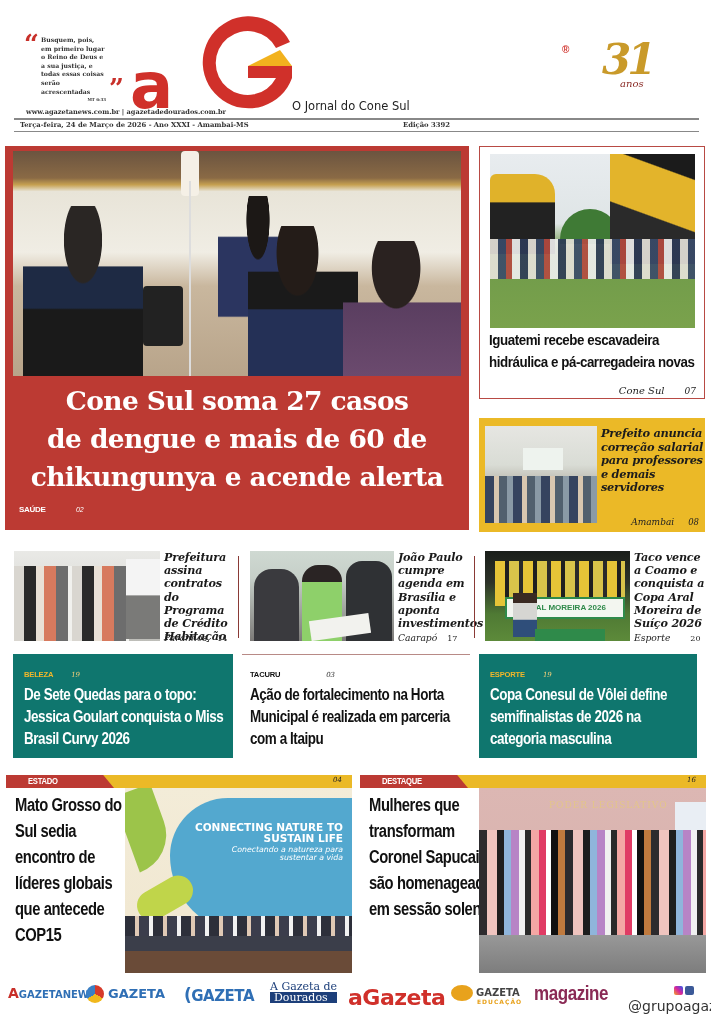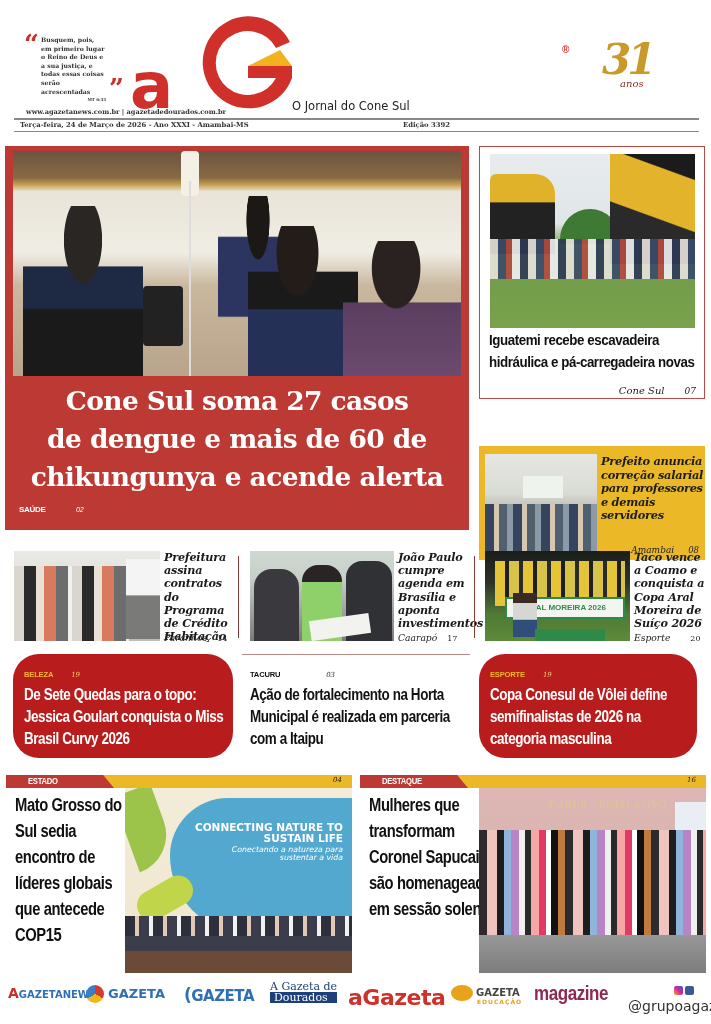--- a/index.html
+++ b/index.html
@@ -54,40 +54,40 @@
       background: linear-gradient(180deg, #e8ecef 0%, #dfe5e6 40%, #6f9a4a 55%, #7aa24c 100%); }
     .r-photo .mach1 { position: absolute; left: 0; top: 20px; width: 65px; height: 80px; background: linear-gradient(180deg, #e0b22a 0 35%, #222 36%); border-radius: 6px 20px 0 0; }
     .r-photo .mach2 { position: absolute; left: 120px; top: 0; width: 85px; height: 110px; background: linear-gradient(200deg, #1b1b1b 0 18%, #e3b42b 19% 55%, #2a2a2a 56%); }
     .r-photo .trees { position: absolute; left: 70px; top: 55px; width: 60px; height: 35px; background: #3f7a35; border-radius: 30px 30px 0 0; }
     .r-photo .people { position: absolute; left: 0; top: 85px; width: 205px; height: 40px; background: repeating-linear-gradient(90deg, #e8e4dc 0 8px, #3a4b6a 8px 16px, #b74a40 16px 22px, #f1f1f1 22px 30px, #2d3a57 30px 38px); opacity: .9; }
     .r-headline { position: absolute; left: 9px; top: 182px; width: 210px; font-family: "Liberation Sans", sans-serif; font-weight: bold; font-size: 15.5px; line-height: 22px; letter-spacing: -0.5px; transform: scaleX(0.86); transform-origin: left top; width: 245px; }
     .r-meta { position: absolute; right: 8px; bottom: 2px; font-size: 10px; font-family: "DejaVu Serif", serif; font-style: italic; color: #222; }
     .r-meta .num { margin-left: 20px; font-size: 9px; }
 
     
-    .y-story { position: absolute; left: 479px; top: 418px; width: 226px; height: 114px; background: #ebb927; margin-top: 28px; }
+    .y-story { position: absolute; left: 479px; top: 418px; width: 226px; height: 114px; background: #ebb927; }
     .y-photo { position: absolute; left: 6px; top: 8px; width: 112px; height: 97px; overflow: hidden;
       background: linear-gradient(180deg, #e6e6e2 0%, #d9dcd5 40%, #b9b7ad 60%, #6b6f7a 100%); }
     .y-photo .screen { position: absolute; left: 38px; top: 22px; width: 40px; height: 22px; background: #eef3ee; }
     .y-photo .crowd { position: absolute; left: 0; top: 50px; width: 112px; height: 47px; background: repeating-linear-gradient(90deg, #36445f 0 9px, #d8c7b0 9px 14px, #51606e 14px 22px, #8a9aa6 22px 28px); }
     .y-headline { position: absolute; left: 122px; top: 9px; width: 104px; font-family: "DejaVu Serif", serif; font-weight: bold; font-style: italic; font-size: 11.4px; line-height: 13.6px; color: #1c1c1c; letter-spacing: -0.3px; }
     .y-meta { position: absolute; right: 6px; bottom: 5px; font-family: "DejaVu Serif", serif; font-style: italic; font-size: 9px; color: #222; }
     .y-meta .num { margin-left: 14px; font-size: 8.5px; }
 
     
     .s-story { position: absolute; top: 551px; height: 92px; }
     .s-photo { position: absolute; left: 0; top: 0; height: 90px; overflow: hidden; }
     .s-headline { position: absolute; font-family: "DejaVu Serif", serif; font-weight: bold; font-style: italic; font-size: 11.2px; line-height: 13.2px; color: #1a1a1a; letter-spacing: -0.2px; }
     .s-meta { position: absolute; bottom: 0; font-family: "DejaVu Serif", serif; font-style: italic; font-size: 9.2px; color: #222; }
     .s-meta .num { margin-left: 10px; font-style: normal; font-size: 8px; }
     .vsep { position: absolute; top: 556px; width: 1px; height: 82px; background: #8a3a36; }
 
     
     .m-box { position: absolute; top: 654px; height: 104px; }
-    .m-box.red { background: #b91c1c; border-radius: 26px; }
+    .m-box.red { background: #0f766e; }
     .m-kick { position: absolute; left: 11px; top: 16px; font-size: 7.6px; font-weight: bold; letter-spacing: -0.2px; }
     .m-kick .pg { font-style: italic; font-weight: normal; margin-left: 18px; font-family: "DejaVu Serif", serif; font-size: 7px; }
     .m-head { position: absolute; left: 11px; top: 30px; font-family: "Liberation Sans", sans-serif; font-weight: bold; font-size: 16px; line-height: 22px; letter-spacing: -0.5px; transform: scaleX(0.84); transform-origin: left top; }
     .m-rule { position: absolute; left: 242px; top: 654px; width: 228px; height: 1px; background: #b88a86; }
 
     
     .b-story { position: absolute; top: 775px; width: 346px; height: 158px; }
     .b-bar { position: absolute; left: 0; top: 0; width: 100%; height: 13px; background: #ebb927; }
     .b-tag { position: absolute; left: 0; top: 0; height: 13px; width: 108px; background: #bc3a33; clip-path: polygon(0 0, 90% 0, 100% 100%, 0 100%); }
     .b-tag span { position: absolute; left: 22px; top: 1px; font-size: 9px; font-weight: bold; color: #fff; letter-spacing: -0.3px; transform: scaleX(0.85); transform-origin: left top; display: inline-block; }

